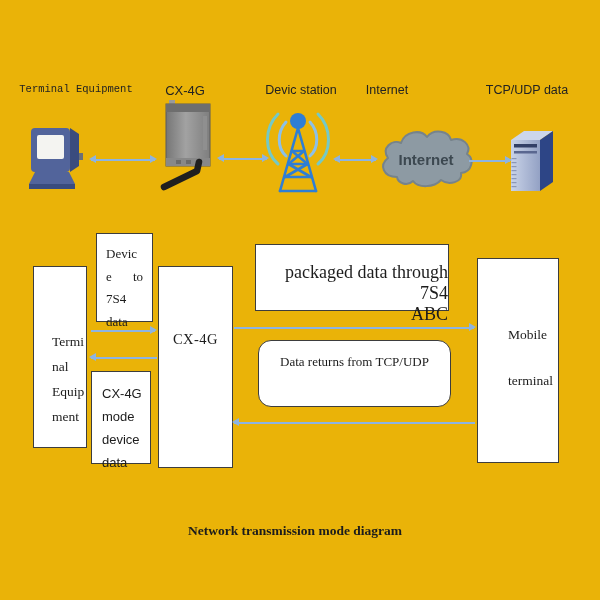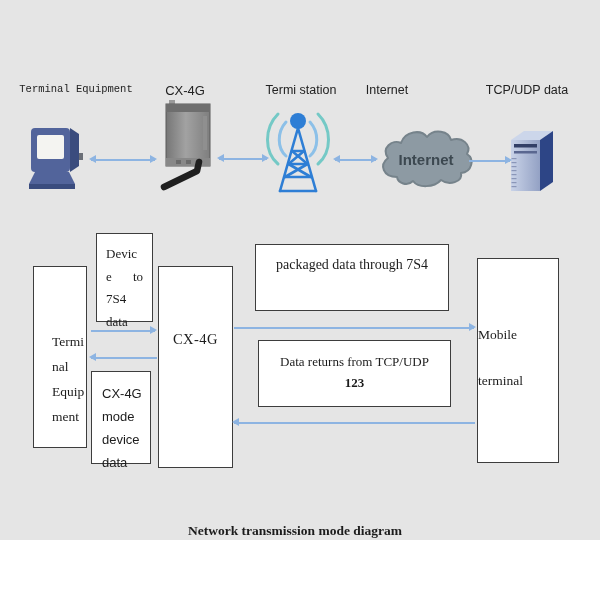--- a/index.html
+++ b/index.html
@@ -1,17 +1,17 @@
 <!DOCTYPE html>
 <html style="--arrow: #8db4e2; --tower_blue: #2e7ed5; --wave_teal: #74c9c6; --wave_blue: #8cc0e8; --cloud_fill: #8d9aa3; --cloud_stroke: #76838b; --cloud_text: #3c4850; --computer_blue: #52649b; --computer_dark: #3a4c7e; --device_gray: #8a8a8a; --server_front: #b6c2de; --server_side: #2d4586; --box_border: #3d3d3d; --text: #1c1c1c;"><head>
 <meta charset="utf-8">
 <style>
   * { margin:0; padding:0; box-sizing:border-box; }
   html,body { width:600px; height:600px; background:#ffffff; }
-  .stage { position:relative; width:600px; height:540px; background:#e5e5e5; overflow:hidden;
+  .stage { position:relative; width:600px; height:600px; background:#eab308; overflow:hidden;
            font-family:"Liberation Serif", serif; color:var(--text,#1c1c1c); }
   .sans { font-family:"Liberation Sans", sans-serif; }
   .mono { font-family:"Liberation Mono", monospace; }
   .serif { font-family:"Liberation Serif", serif; }
 
   .toplabel { position:absolute; top:83px; transform:translateX(-50%); white-space:nowrap;
               font-size:12.5px; color:#222; }
 
   
   .arrow { position:absolute; height:12px; }
@@ -36,21 +36,21 @@
 
   svg { position:absolute; overflow:visible; }
 </style>
 </head>
 <body>
 
 <div class="stage">
 
   <div class="toplabel mono" style="left:76px; font-size:10.5px;">Terminal Equipment</div>
   <div class="toplabel sans" style="left:185px; font-size:13px;">CX-4G</div>
-  <div class="toplabel sans" style="left:301px;">Termi station</div>
+  <div class="toplabel sans" style="left:301px;">Devic station</div>
   <div class="toplabel sans" style="left:387px;">Internet</div>
   <div class="toplabel sans" style="left:479px;margin-left:48px;">TCP/UDP data</div>
 
   <svg style="left:26px; top:123px;" width="62" height="72" viewBox="0 0 62 72">
     <path d="M44 5 L53 11 L53 43 L44 49 Z" style="fill:var(--computer_dark,#3a4c7e)"></path>
     <rect x="5" y="5" width="39" height="44" rx="4" style="fill:var(--computer_blue,#52649b)"></rect>
     <rect x="11" y="12" width="27" height="24" rx="2" style="fill:#f4f4f1"></rect>
     <path d="M9 49 L43 49 L49 61 L3 61 Z" style="fill:var(--computer_blue,#52649b)"></path>
     <path d="M3 61 L49 61 L49 66 L3 66 Z" style="fill:var(--computer_dark,#3a4c7e)"></path>
     <rect x="53" y="30" width="4" height="7" style="fill:#6b6f77"></rect>
@@ -154,37 +154,37 @@
     <div>Devic</div>
     <div class="justify">e to</div>
     <div>7S4</div>
     <div>data</div>
   </div>
 
   <div class="box serif" style="left:158px; top:266px; width:75px; height:202px;">
     <span class="cxlabel">CX-4G</span>
   </div>
 
-  <div class="box serif center" style="left:255px; top:244px; width:194px; height:67px; padding-top:9px; line-height:21px; font-size:14px;">
+  <div class="box serif center" style="left:255px; top:244px; width:194px; height:67px; padding-top:17px; line-height:21px; font-size:18px;text-align:right;">
     <div>packaged data through 7S4</div>
-  </div>
-
-  <div class="box serif center" style="left:258px; top:340px; width:193px; height:67px; padding-top:10px; line-height:21px; font-size:13px;">
+    <div>ABC</div>
+  </div>
+
+  <div class="box serif center" style="left:258px; top:340px; width:193px; height:67px; padding-top:10px; line-height:21px; font-size:13px;border-radius:13px;">
     <div>Data returns from TCP/UDP</div>
-    <div class="bold">123</div>
   </div>
 
   <div class="box sans" style="left:91px; top:371px; width:60px; height:93px; padding:10px 4px 0 10px; line-height:23px; font-size:13px;">
     <div>CX-4G</div>
     <div>mode</div>
     <div>device</div>
     <div>data</div>
   </div>
 
-  <div class="box serif" style="left:477px; top:258px; width:82px; height:205px; padding:68px 4px 0 0;">
+  <div class="box serif" style="left:477px; top:258px; width:82px; height:205px; padding:68px 4px 0 30px;">
     <div>Mobile</div>
     <div style="margin-top:30px;">terminal</div>
   </div>
 
   <div class="arrow" style="left:90px; top:325px; width:66px;">
     <i class="line"></i>
       <i class="head right"></i>
   </div>
   <div class="arrow" style="left:90px; top:352px; width:68px;">
     <i class="line"></i>

